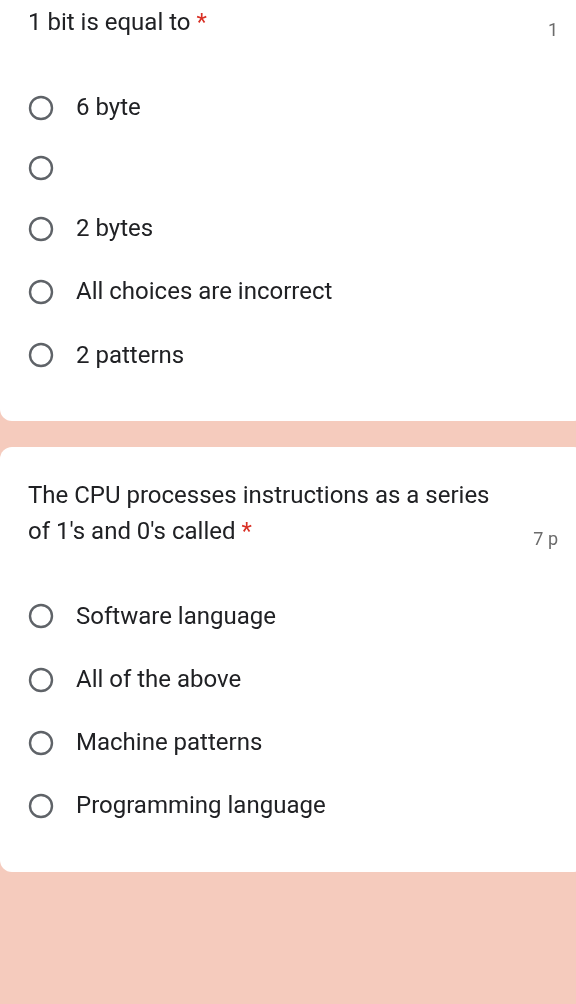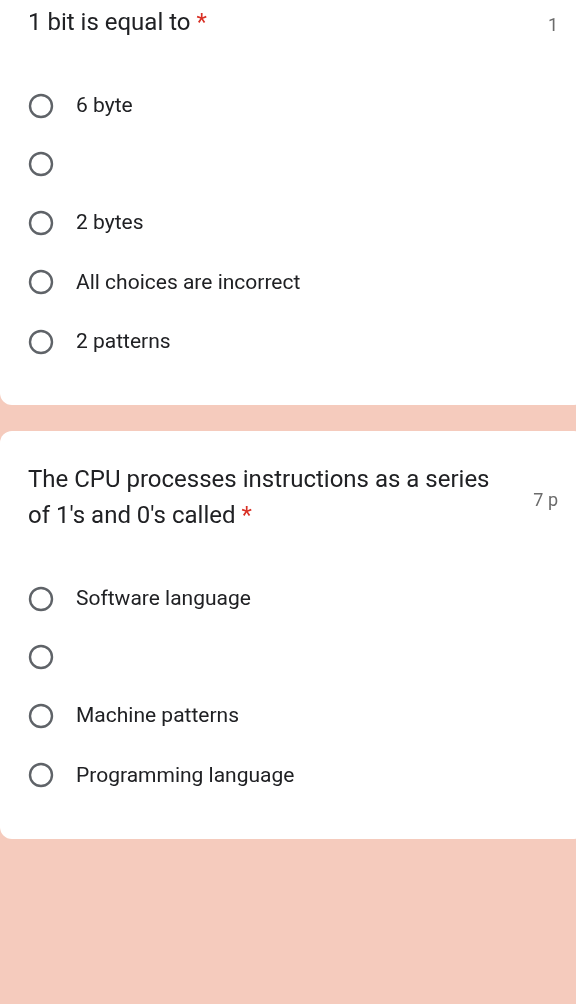--- a/index.html
+++ b/index.html
@@ -20,21 +20,21 @@
   }
   .card.first {
     margin-top: -20px;
     border-top-left-radius: 0;
     border-top-right-radius: 0;
     padding-top: 24px;
   }
   .card + .card { margin-top: 26px; }
   .qheader {
     display: flex;
-    align-items: center;
+    align-items: flex-end;
     justify-content: space-between;
     gap: 16px;
     margin-bottom: 36px;
   }
   .qtitle {
     font-size: 24px;
     line-height: 1.5;
     font-weight: 400;
     color: #202124;
     flex: 1;
@@ -56,21 +56,21 @@
   .radio {
     width: 26px;
     height: 26px;
     flex: 0 0 26px;
     display: flex;
     align-items: center;
     justify-content: center;
   }
   .radio svg { display: block; }
   .opt-label {
-    font-size: 21px;
+    font-size: 24px;
     color: #202124;
     line-height: 1.3;
   }
 </style>
 </head>
 <body>
 
 <div class="card first">
   <div class="qheader">
     <div class="qtitle">
@@ -137,20 +137,21 @@
         </svg>
     </span>
     <span class="opt-label">Software language</span>
   </div>
   <div class="option">
     <span class="radio">
       <svg width="26" height="26" viewBox="0 0 26 26">
           <circle cx="13" cy="13" r="11" fill="none" stroke="#5f6368" stroke-width="2.4"></circle>
         </svg>
     </span>
+    <span class="opt-label">All of the above</span>
   </div>
   <div class="option">
     <span class="radio">
       <svg width="26" height="26" viewBox="0 0 26 26">
           <circle cx="13" cy="13" r="11" fill="none" stroke="#5f6368" stroke-width="2.4"></circle>
         </svg>
     </span>
     <span class="opt-label">Machine patterns</span>
   </div>
   <div class="option">

